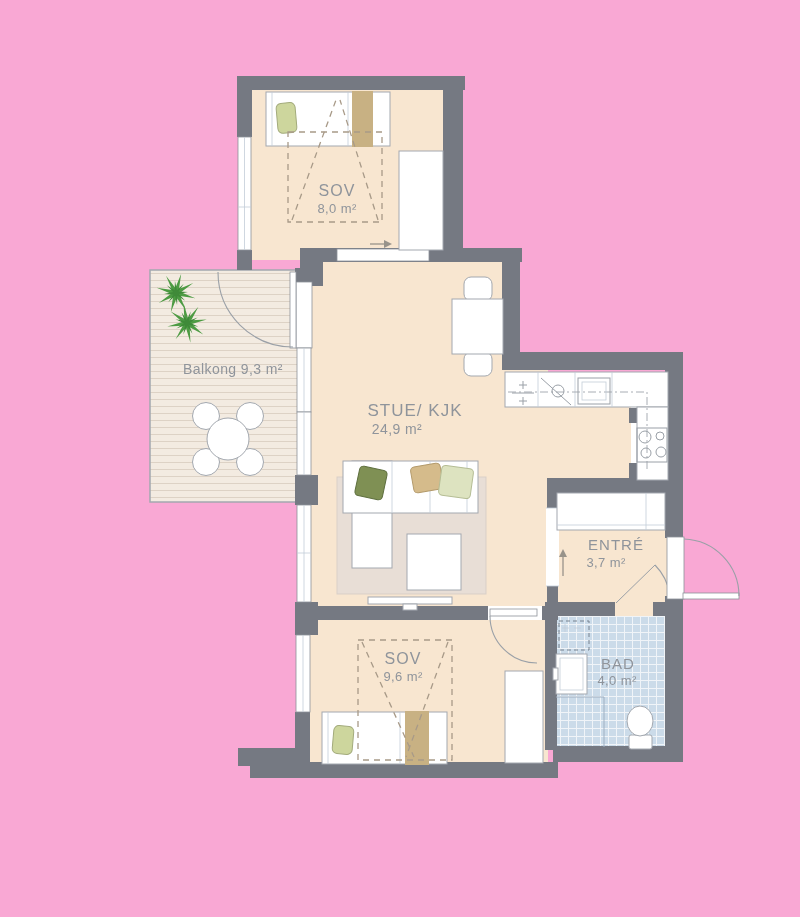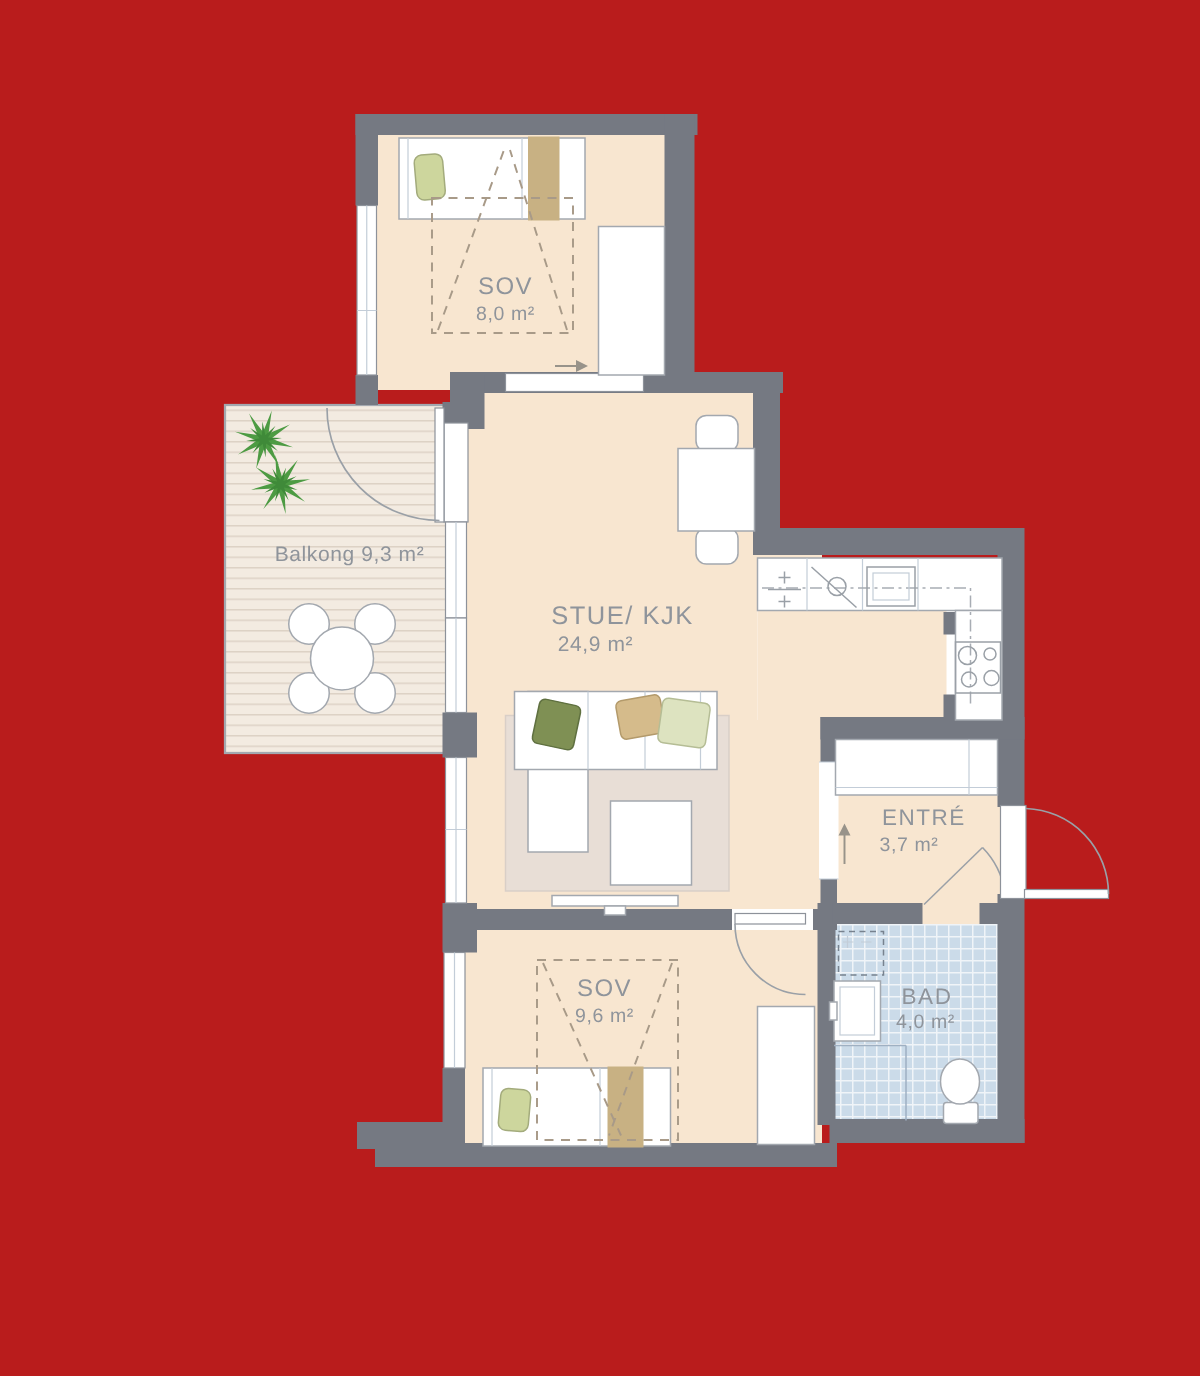--- a/index.html
+++ b/index.html
@@ -3,21 +3,21 @@
 <meta charset="utf-8">
 <style>
   :root{
     --wall:#757982; --room:#f8e6d0; --deck-bg:#f3ebe1; --deck-line:#ddd2c5;
     --tile:#cbdbe9; --rug:#e8ded6; --stroke:#a3a8af; --line:#9aa0a7;
     --text:#8f949b; --tan:#c8b183; --plant:#4d9b43; --plant-dark:#3f8a39;
     --pillow-green:#cdd69d; --sofa-green:#7f9054; --sofa-tan:#d5bb8b;
     --sofa-pale:#dde3c0; --arrow:#98938a; --dash:#a89a88;
   }
   html,body{margin:0;padding:0;background:#fff;}
-  .page{width:800px;height:917px;position:relative;background:#b91c1c;}
+  .page{width:800px;height:917px;position:relative;background:#f9a8d4;}
   svg{display:block;}
   .wall{fill:var(--wall);}
   .room{fill:var(--room);}
   .w{fill:#ffffff;stroke:var(--stroke);stroke-width:1;}
   .win{fill:#ffffff;stroke:#8d929a;stroke-width:0.8;}
   .ln{stroke:var(--line);stroke-width:1;fill:none;}
   .lnlt{stroke:#c3cdd8;stroke-width:0.8;fill:none;}
   .arc{stroke:var(--line);stroke-width:1.1;fill:none;}
   .dash{fill:none;stroke:var(--dash);stroke-width:1.3;stroke-dasharray:6 5;}
   .t{fill:var(--text);font-family:"Liberation Sans",sans-serif;letter-spacing:1px;}

